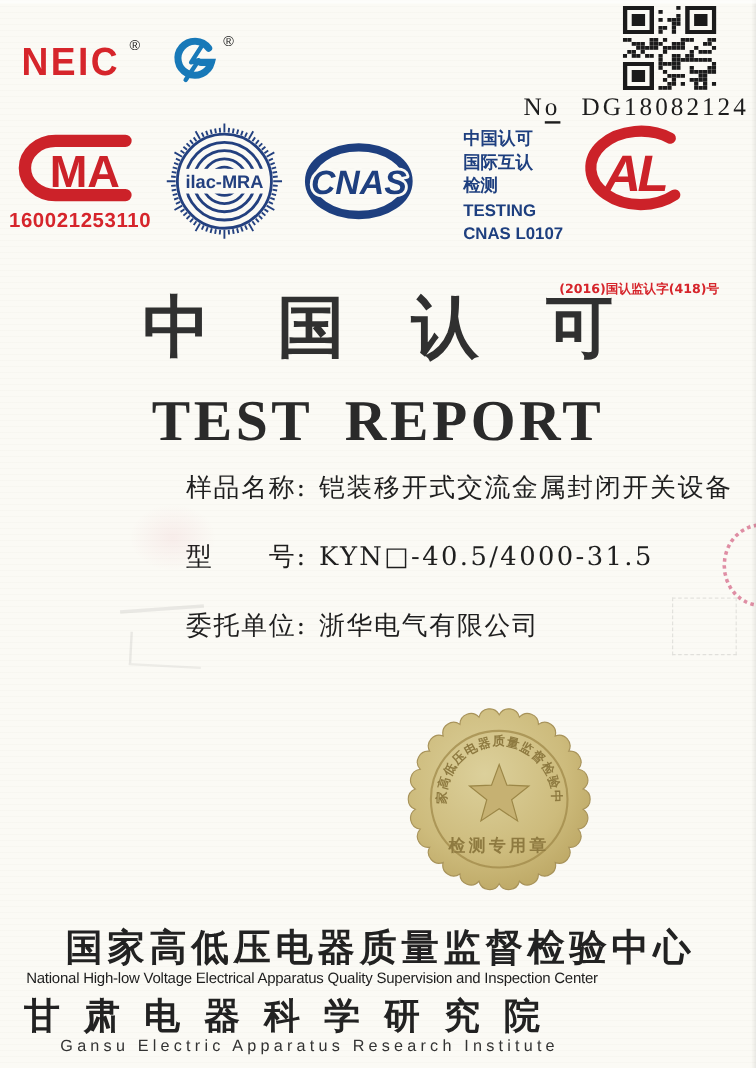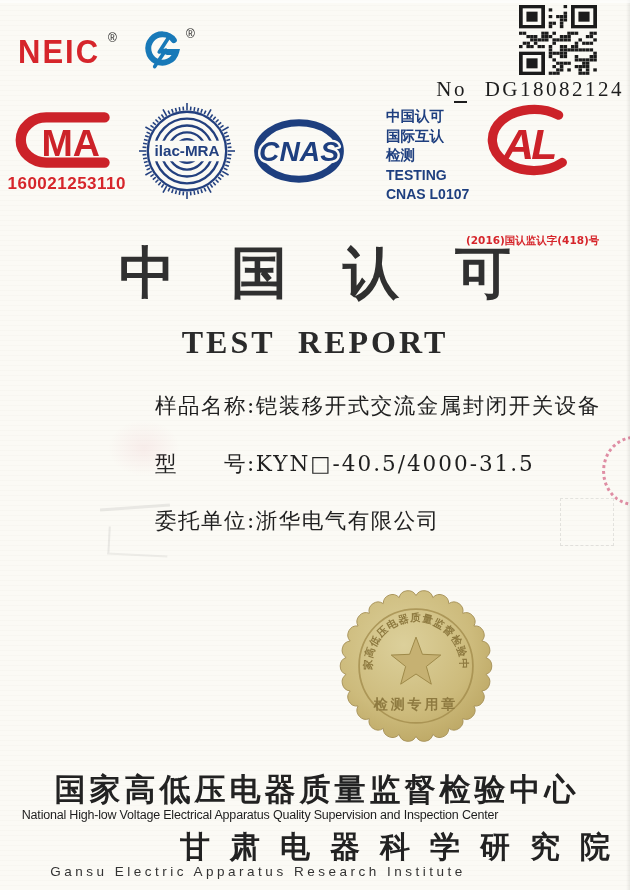--- a/index.html
+++ b/index.html
@@ -36,40 +36,40 @@
   .accred{left:386px; top:107px; color:#1e3f7f; font-size:14.5px; font-weight:600; line-height:19.5px;}
   .accred .en{font-family:"Liberation Sans",sans-serif; font-weight:700; font-size:14px;}
   .cal-svg{left:477px; top:103px;}
   .cal-caption{left:466px; top:188px; width:128px; text-align:center; color:#d6252b;
                font-weight:700; font-size:10.5px; white-space:nowrap;margin-top:46px;}
 
   
   .title-zh{left:0; top:236px; width:630px; text-align:center; font-size:56px; font-weight:700;
             color:#303030; letter-spacing:56px; text-indent:56px; white-space:nowrap;}
   .title-en{left:0; top:324px; width:630px; text-align:center; font-family:"Liberation Serif",serif;
-            font-weight:700; font-size:32px; letter-spacing:3px; word-spacing:12px; color:#2a2a2a;}
+            font-weight:700; font-size:48px; letter-spacing:3px; word-spacing:12px; color:#2a2a2a;}
 
   
   .form-row{left:155px; white-space:nowrap; font-family:"DejaVu Serif",serif; font-size:21.5px; color:#1f1f1f;}
   .form-row .label{letter-spacing:1.5px;}
-  .form-row .value{letter-spacing:1.5px;}
+  .form-row .value{margin-left:10px; letter-spacing:1.5px;}
   .row-sample{top:391px;}
   .row-model{top:449px;}
   .row-model .value{letter-spacing:2px;}
   .row-client{top:506px;}
 
   
   .seal{left:334px; top:584px;}
 
   
   .footer-zh{left:0; top:769px; width:630px; text-align:center; font-size:31px; font-weight:600;
              color:#222; letter-spacing:4px; text-indent:4px; white-space:nowrap;}
   .footer-en{left:0; top:808px; width:520px; text-align:center; font-family:"Liberation Sans",sans-serif;
              font-size:12.5px; font-weight:500; color:#1d1d1d; letter-spacing:-0.2px;}
-  .inst-zh{left:0; top:827px; width:630px; text-align:right; font-size:30px; font-weight:600;
+  .inst-zh{left:0; top:827px; width:630px; text-align:left; font-size:30px; font-weight:600;
            color:#222; letter-spacing:20px; text-indent:20px; white-space:nowrap;}
   .inst-en{left:0; top:864px; width:516px; text-align:center; font-family:"Liberation Sans",sans-serif;
            font-size:13.5px; color:#333; letter-spacing:3.5px;}
 
   
   .stamp-ghost{left:602px; top:436px; width:58px; height:64px; border:3px dotted rgba(196,34,84,.5);
                border-radius:50%;}
   .ghost-a{left:100px; top:506px; width:70px; height:3px; background:rgba(110,110,110,.12); transform:rotate(-4deg);}
   .ghost-b{left:108px; top:528px; width:58px; height:26px; border-left:2px solid rgba(110,110,110,.12);
            border-bottom:2px solid rgba(110,110,110,.10); transform:rotate(3deg);}

